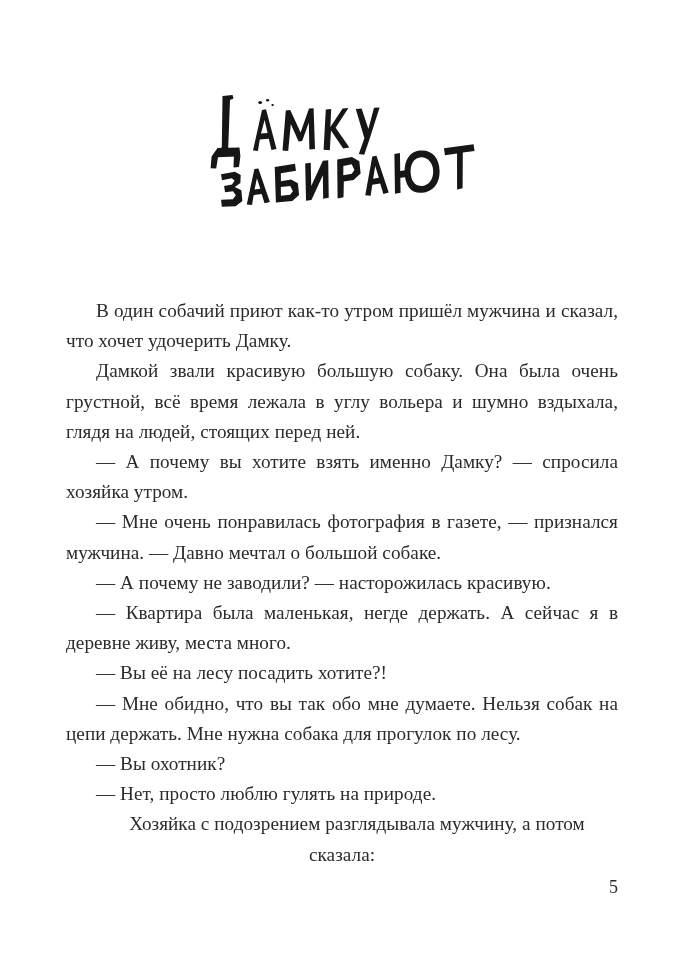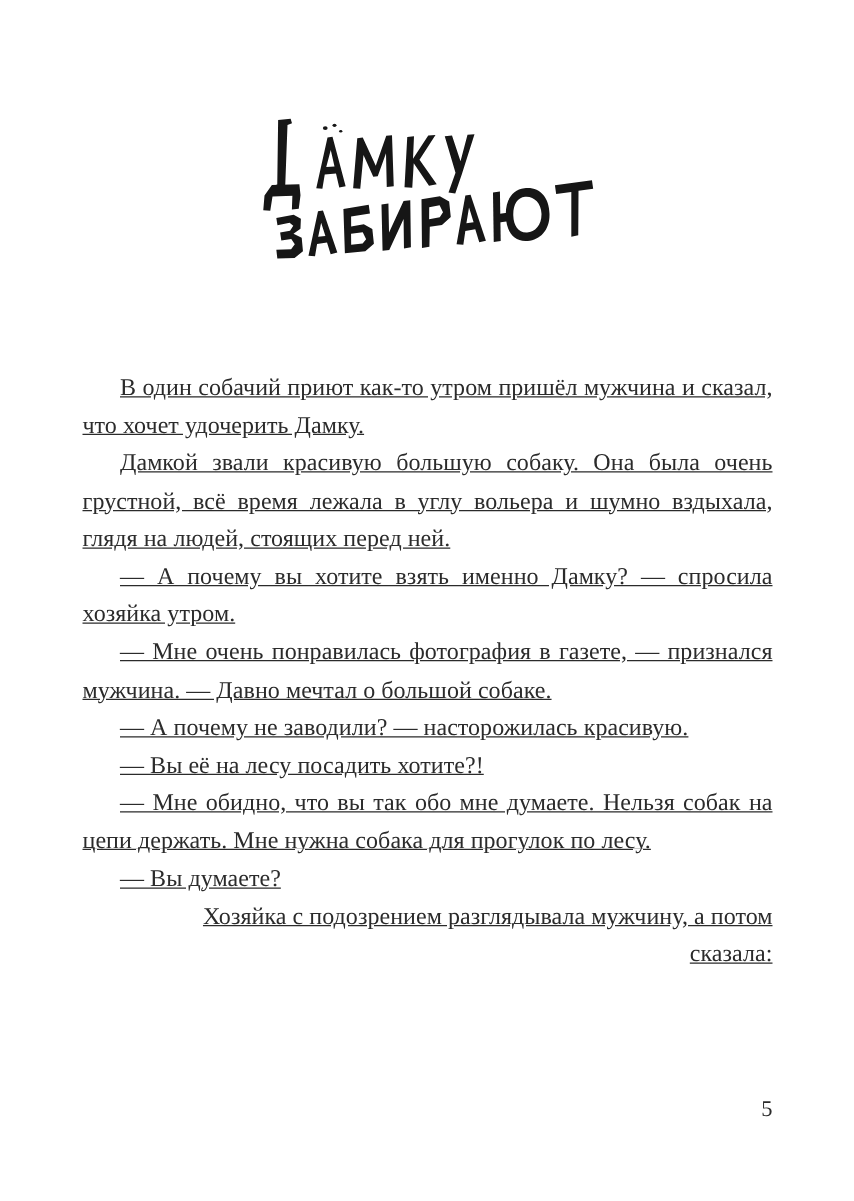--- a/index.html
+++ b/index.html
@@ -35,37 +35,36 @@
     display: block;
     margin: 0 auto;
   }
 
   
   .body-block {
     position: absolute;
     left: 66px;
     top: 296px;
     width: 552px;
-    text-decoration: underline;
   }
   .para {
     margin: 0;
     font-size: 19.2px;
     line-height: 30.2px;
     text-align: justify;
     text-justify: inter-word;
     text-indent: 30px;
     hyphens: manual;
     letter-spacing: 0.05px;
   }
   .para.dialogue {
     text-indent: 30px;
   }
   .para:last-child {
-    text-align: right;
+    text-align: center;
   }
 
   
   .folio {
     position: absolute;
     left: 66px;
     top: 876px;
     width: 552px;
     text-align: right;
     font-size: 18px;
@@ -157,21 +156,23 @@
       </g>
     </svg>
   </div>
 
   <div class="body-block">
     <p class="para">В один собачий приют как-то утром пришёл мужчина и сказал, что хочет удочерить Дамку.</p>
     <p class="para">Дамкой звали красивую большую собаку. Она была очень грустной, всё время лежала в углу вольера и шумно вздыхала, глядя на людей, стоящих перед ней.</p>
     <p class="para dialogue">— А почему вы хотите взять именно Дамку? — спросила хозяйка утром.</p>
     <p class="para dialogue">— Мне очень понравилась фотография в газете, — признался мужчина. — Давно мечтал о большой собаке.</p>
     <p class="para dialogue">— А почему не заводили? — насторожилась красивую.</p>
+    <p class="para dialogue">— Квартира была маленькая, негде держать. А сейчас я в деревне живу, места много.</p>
     <p class="para dialogue">— Вы её на лесу посадить хотите?!</p>
     <p class="para dialogue">— Мне обидно, что вы так обо мне думаете. Нельзя собак на цепи держать. Мне нужна собака для прогулок по лесу.</p>
-    <p class="para dialogue">— Вы думаете?</p>
+    <p class="para dialogue">— Вы охотник?</p>
+    <p class="para dialogue">— Нет, просто люблю гулять на природе.</p>
     <p class="para">Хозяйка с подозрением разглядывала мужчину, а потом сказала:</p>
   </div>
 
   <div class="folio">5</div>
 
 </div>
 
 </body></html>

